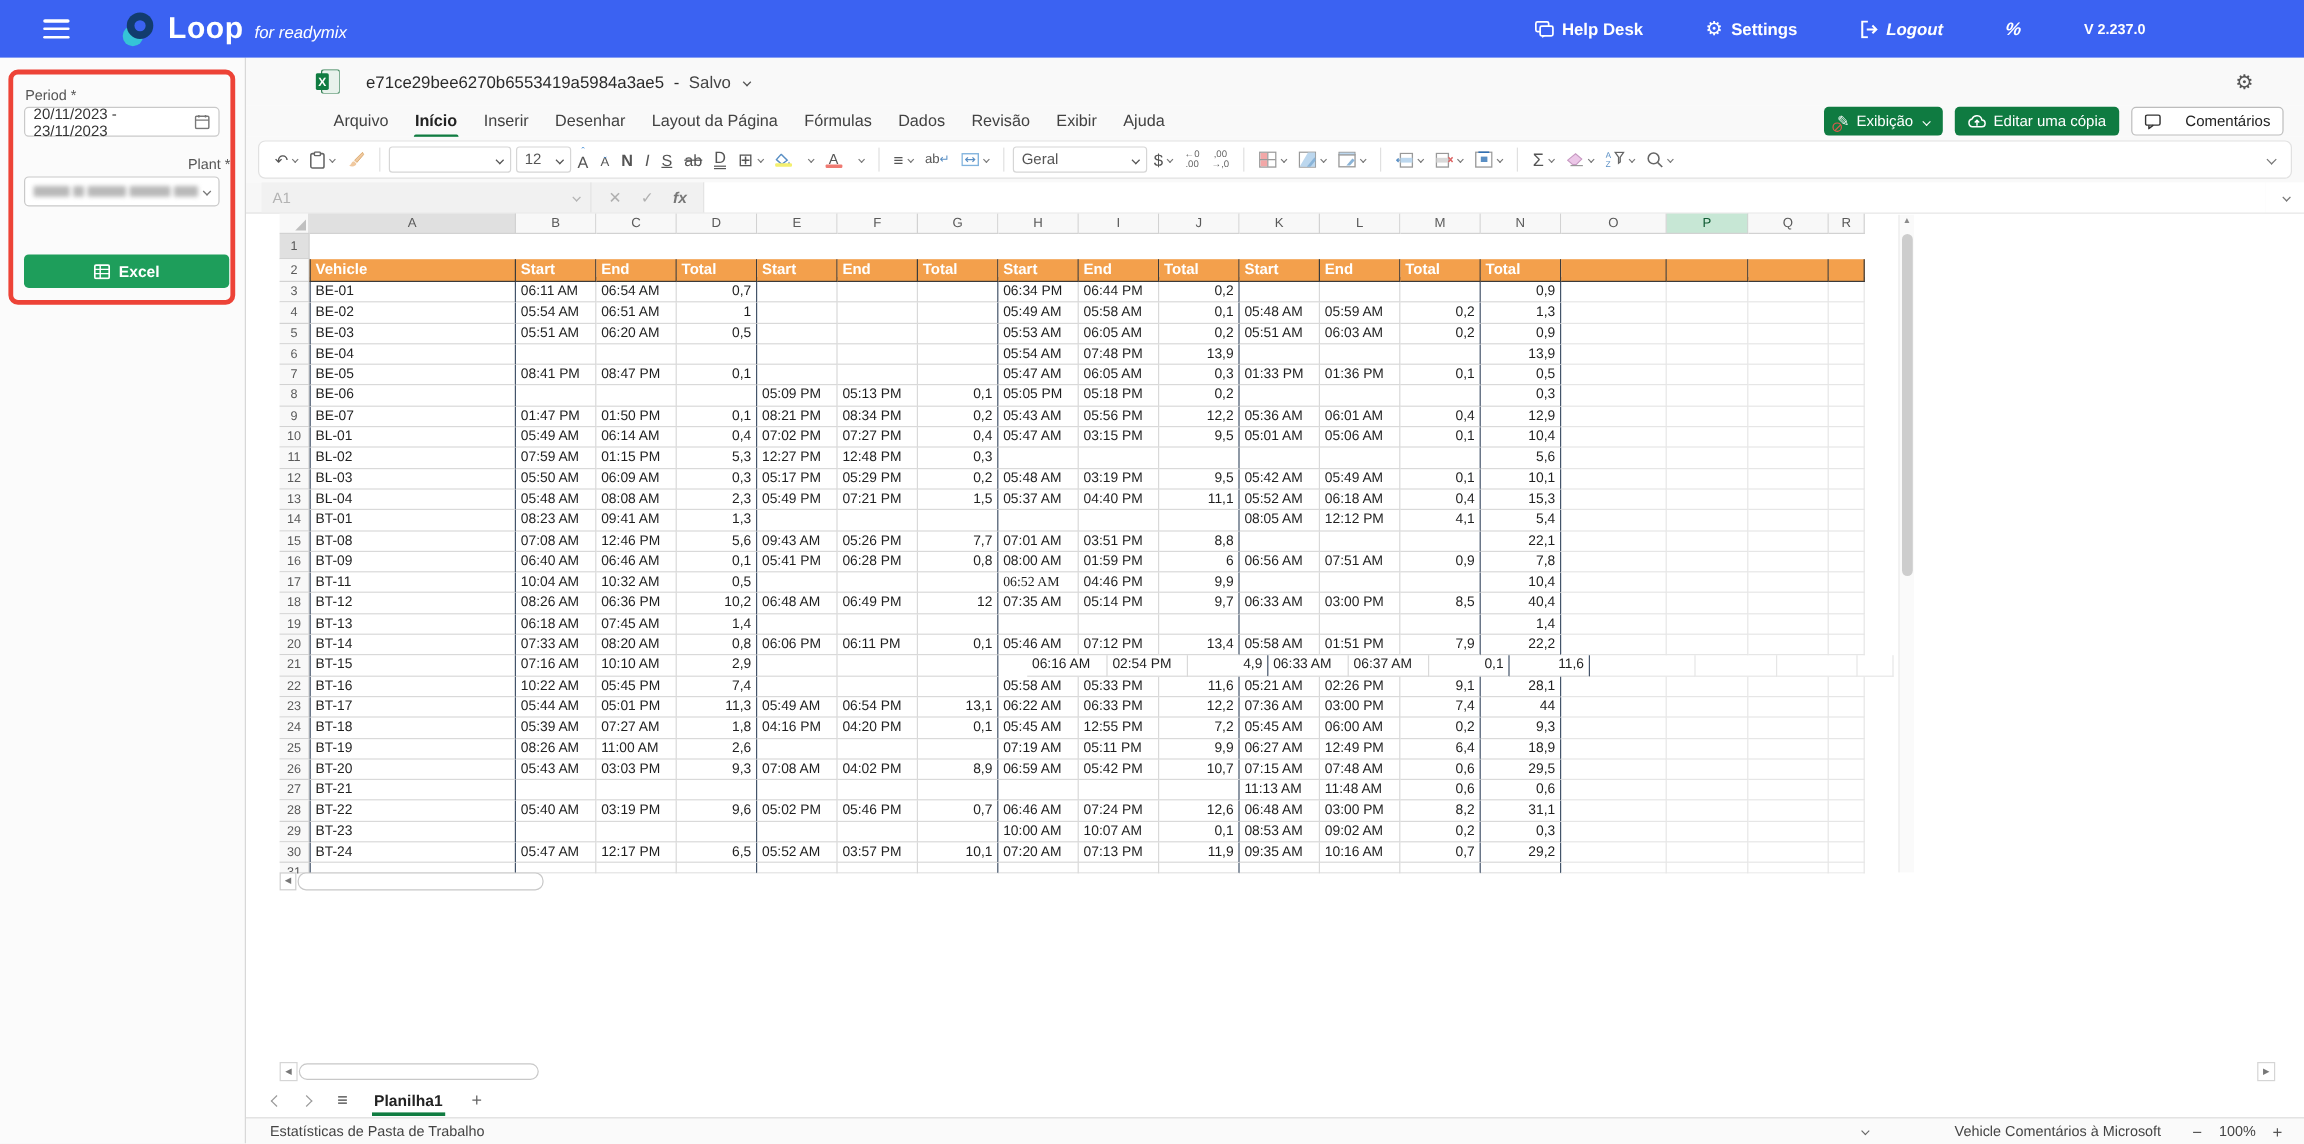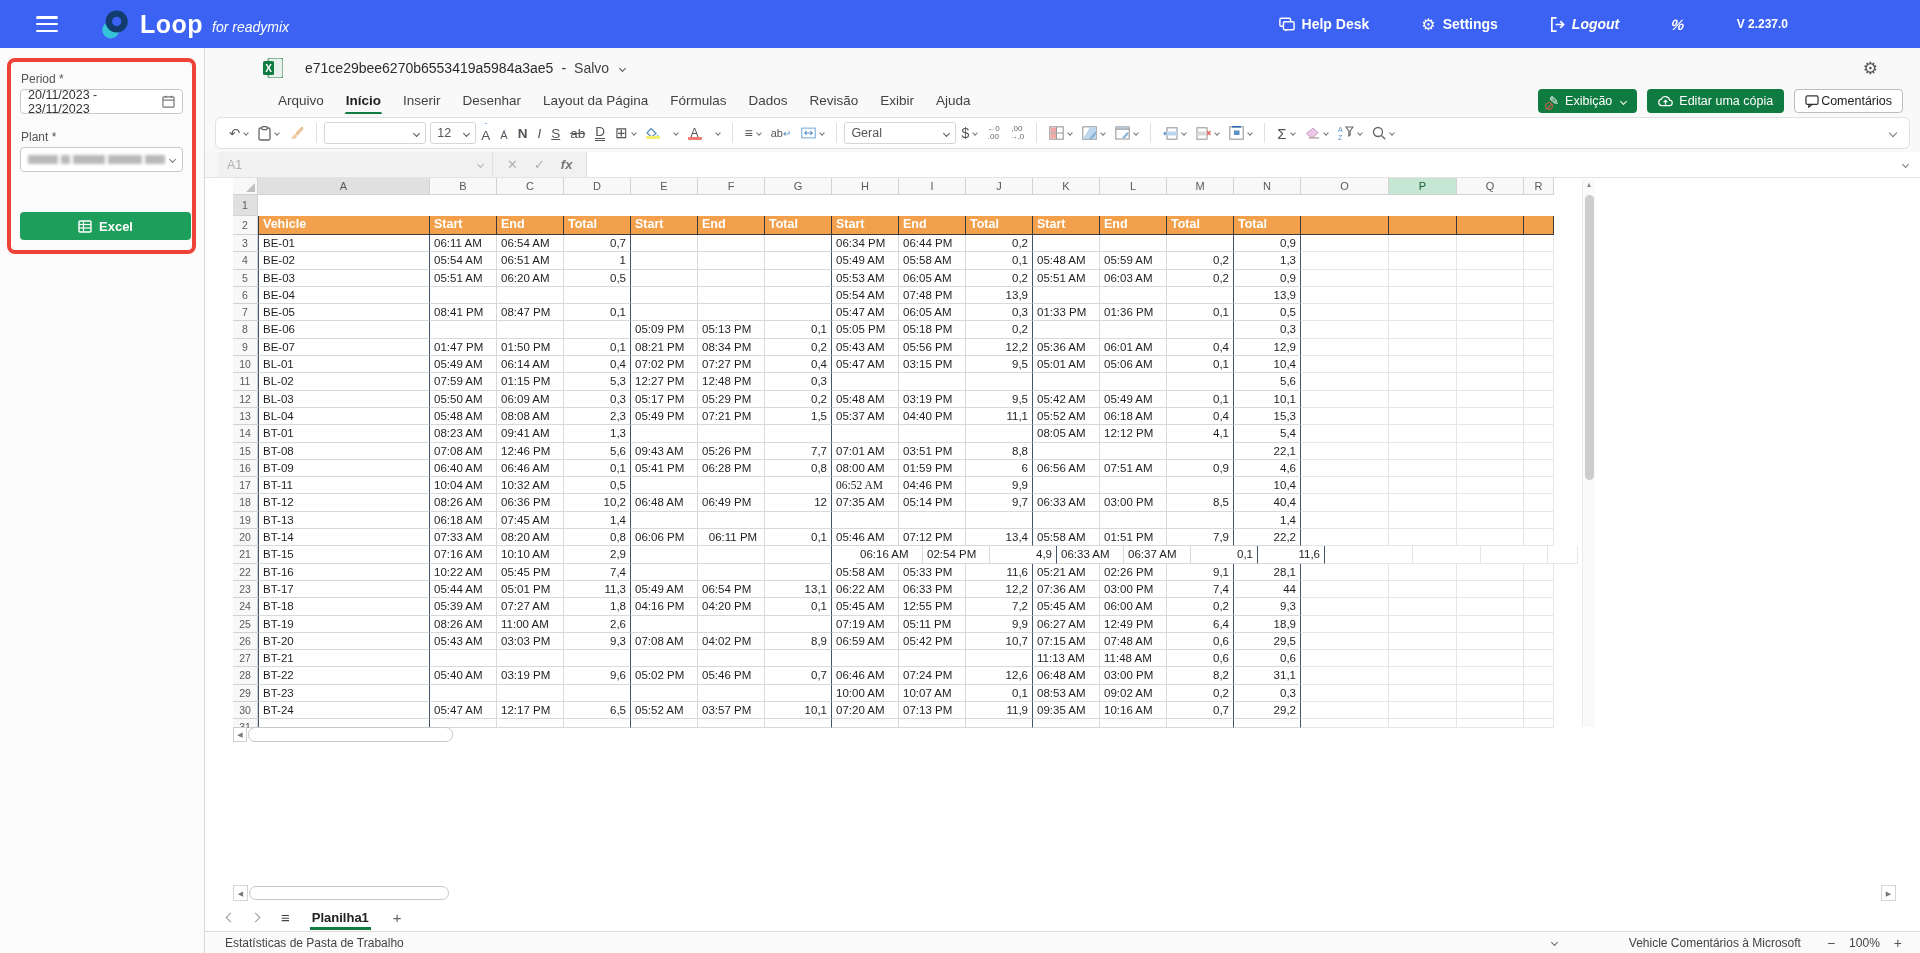--- a/index.html
+++ b/index.html
@@ -55,21 +55,21 @@
 
   .menubar { position:absolute; left:0; top:40px; width:100%; height:26px; background:#f9f9f9; display:flex; align-items:center; }
   .menu-tabs { display:flex; gap:0; margin-left:62px; }
   .mtab { font-size:13.5px; color:#424242; padding:4px 11px 6px 11px; position:relative; cursor:pointer; white-space:nowrap; }
   .mtab.active { font-weight:bold; color:#222; }
   .mtab.active::after { content:""; position:absolute; left:10px; right:10px; bottom:-1px; height:3px; background:#107c41; border-radius:2px; }
   .menu-actions { margin-left:auto; display:flex; align-items:center; gap:10px; padding-right:17px; }
   .btn-green { height:24px; background:#0f7b41; color:#fff; border:none; border-radius:4px; font-size:12.5px;
     display:flex; align-items:center; gap:6px; padding:0 11px; cursor:pointer; font-family:inherit; }
   .btn-white { height:24px; background:#fff; color:#222; border:1px solid #bdbdbd; border-radius:4px; font-size:12.5px;
-    display:flex; align-items:center; gap:2px; padding:0 10px; cursor:pointer; font-family:inherit; }
+    display:flex; align-items:center; gap:20px; padding:0 10px; cursor:pointer; font-family:inherit; }
   .pen-wrap { position:relative; font-size:12px; }
   .pen-no { position:absolute; left:-4px; bottom:-2px; width:8px; height:8px; border:1.4px solid #e05a4e; border-radius:50%; }
   .pen-no::after { content:""; position:absolute; left:0; top:2.6px; width:7px; height:1.4px; background:#e05a4e; transform:rotate(-45deg); }
 
   
   .toolbar { position:absolute; left:0; top:66px; width:100%; height:38px; background:#f9f9f9; }
   .tool-container { position:absolute; left:10px; right:10px; top:3px; height:32px; background:#fff;
     border:1px solid #e1e1e1; border-radius:6px; display:flex; align-items:center; padding:0 8px; color:#555; }
   .titem { display:flex; align-items:center; padding:3px 4px; margin:0 1px; border-radius:3px; cursor:pointer; font-size:13.5px; color:#555; white-space:nowrap; }
   .titem .chv { width:4px; height:4px; color:#777; margin-left:4px; }
@@ -205,21 +205,21 @@
       <div class="fld">
         <span>20/11/2023 - 23/11/2023</span>
         <span class="grow-sp"></span>
         <svg width="13" height="13" viewBox="0 0 14 14">
           <rect x="1" y="2" width="12" height="11" rx="1" fill="none" stroke="#777" stroke-width="1.3"></rect>
           <line x1="1" y1="5.5" x2="13" y2="5.5" stroke="#777" stroke-width="1.3"></line>
           <line x1="4" y1="0.8" x2="4" y2="3.2" stroke="#777" stroke-width="1.3"></line>
           <line x1="10" y1="0.8" x2="10" y2="3.2" stroke="#777" stroke-width="1.3"></line>
         </svg>
       </div>
-      <div class="fld-label" style="margin-top:16px;">Plant *</div>
+      <div class="fld-label" style="margin-top:16px;text-align:right;">Plant *</div>
       <div class="fld">
         <span class="blur-blocks">
           <i style="width:30px"></i>
             <i style="width:9px"></i>
             <i style="width:32px"></i>
             <i style="width:34px"></i>
             <i style="width:20px"></i>
         </span>
         <span class="grow-sp"></span>
         <span class="chv" style="color:#777"></span>
@@ -830,21 +830,21 @@
           <div class="cell dk tr" style="width: 67px;">0,1</div>
           <div class="cell tl" style="width: 67px;">05:41 PM</div>
           <div class="cell tl" style="width: 67px;">06:28 PM</div>
           <div class="cell dk tr" style="width: 67px;">0,8</div>
           <div class="cell tl" style="width: 67px;">08:00 AM</div>
           <div class="cell tl" style="width: 67px;">01:59 PM</div>
           <div class="cell dk tr" style="width: 67px;">6</div>
           <div class="cell tl" style="width: 67px;">06:56 AM</div>
           <div class="cell tl" style="width: 67px;">07:51 AM</div>
           <div class="cell dk tr" style="width: 67px;">0,9</div>
-          <div class="cell dk tr" style="width: 67px;">4,6</div>
+          <div class="cell dk tr" style="width: 67px;">7,8</div>
           <div class="cell empt" style="width: 88px;"></div>
           <div class="cell empt" style="width: 68px;"></div>
           <div class="cell empt" style="width: 67px;"></div>
           <div class="cell empt" style="width: 30px;"></div>
         </div>
         <div class="grow drow">
           <div class="gut">17</div>
           <div class="cell first dk tl" style="width: 172px;">BT-11</div>
           <div class="cell tl" style="width: 67px;">10:04 AM</div>
           <div class="cell tl" style="width: 67px;">10:32 AM</div>
@@ -906,21 +906,21 @@
           <div class="cell empt" style="width: 67px;"></div>
           <div class="cell empt" style="width: 30px;"></div>
         </div>
         <div class="grow drow">
           <div class="gut">20</div>
           <div class="cell first dk tl" style="width: 172px;">BT-14</div>
           <div class="cell tl" style="width: 67px;">07:33 AM</div>
           <div class="cell tl" style="width: 67px;">08:20 AM</div>
           <div class="cell dk tr" style="width: 67px;">0,8</div>
           <div class="cell tl" style="width: 67px;">06:06 PM</div>
-          <div class="cell tl" style="width: 67px; text-align: center;">06:11 PM</div>
+          <div class="cell tl" style="width: 67px;">06:11 PM</div>
           <div class="cell dk tr" style="width: 67px;">0,1</div>
           <div class="cell tl" style="width: 67px;">05:46 AM</div>
           <div class="cell tl" style="width: 67px;">07:12 PM</div>
           <div class="cell dk tr" style="width: 67px;">13,4</div>
           <div class="cell tl" style="width: 67px;">05:58 AM</div>
           <div class="cell tl" style="width: 67px;">01:51 PM</div>
           <div class="cell dk tr" style="width: 67px;">7,9</div>
           <div class="cell dk tr" style="width: 67px;">22,2</div>
           <div class="cell empt" style="width: 88px;"></div>
           <div class="cell empt" style="width: 68px;"></div>

